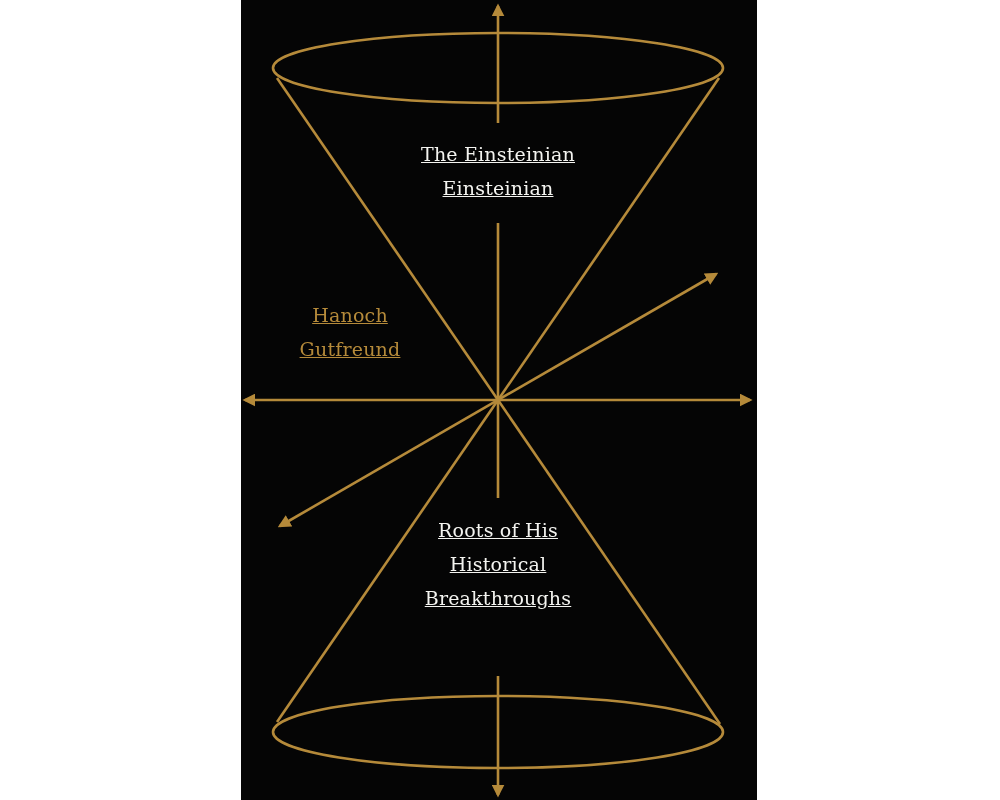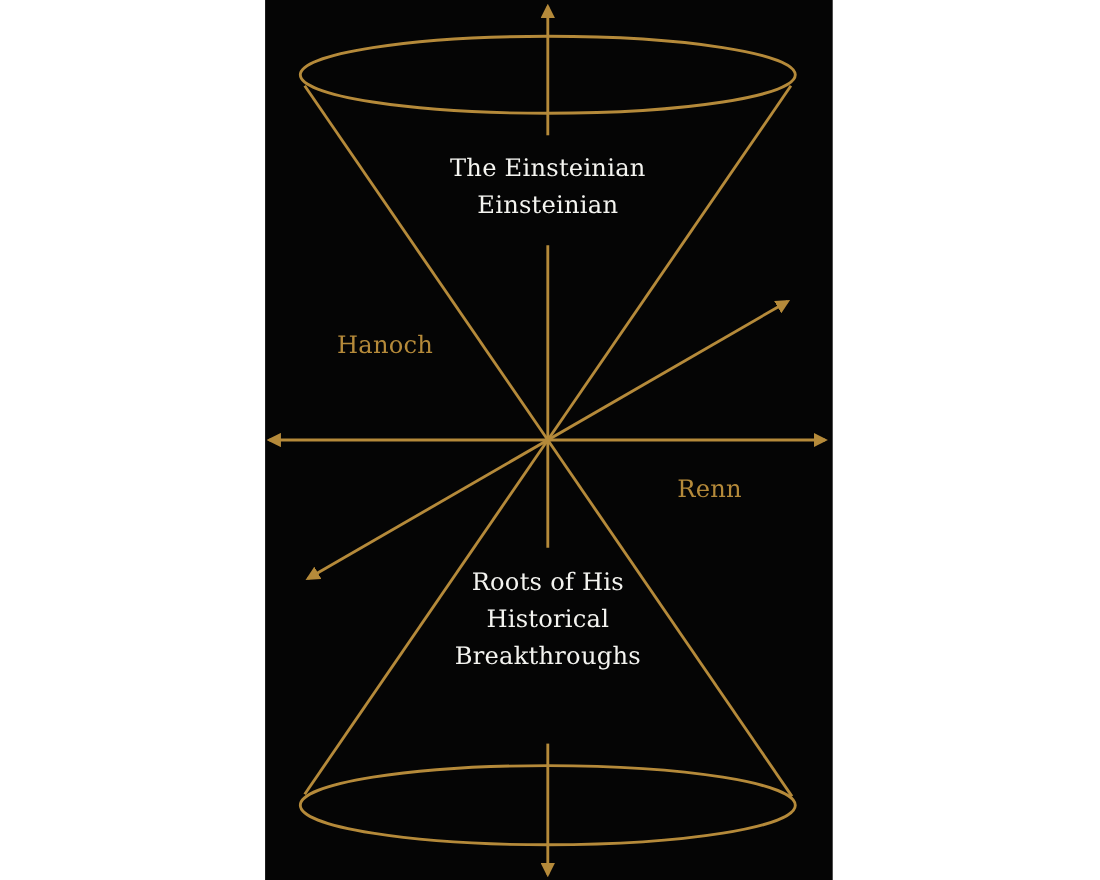--- a/index.html
+++ b/index.html
@@ -16,25 +16,26 @@
       background: #050505;
       overflow: hidden;
     }
     .diagram {
       position: absolute; left: 0; top: 0;
       width: 1000px; height: 800px;
     }
     .text-block {
       position: absolute;
       font-family: "DejaVu Serif", "Liberation Serif", serif;
-      font-size: 22px;
+      font-size: 19px;
       line-height: 34px;
       text-align: center;
       white-space: nowrap;
       letter-spacing: 0.2px;
+      text-decoration: underline;
     }
     .white { color: #f4f4f0; }
     .gold { color: #b58a3a; }
     .line { display: block; }
   </style>
 </head>
 <body>
 
 <div class="cover"></div>
 
@@ -65,23 +66,23 @@
   <circle cx="498" cy="400" r="2.5" fill="#b58a3a"></circle>
 </svg>
 
 <div class="text-block white" style="left: 358px; top: 137px; width: 280px;">
   <span class="line">The Einsteinian</span>
   <span class="line">Einsteinian</span>
 </div>
 
 <div class="text-block gold" style="left: 260px; top: 298px; width: 180px; text-align: center;">
   <span class="line">Hanoch</span>
+  <span class="line">Gutfreund</span>
 </div>
 
 <div class="text-block gold" style="left: 575px; top: 429px; width: 140px;">
-  <span class="line">Renn</span>
 </div>
 
 <div class="text-block white" style="left: 368px; top: 513px; width: 260px;">
   <span class="line">Roots of His</span>
   <span class="line">Historical</span>
   <span class="line">Breakthroughs</span>
 </div>
 
 </body></html>

